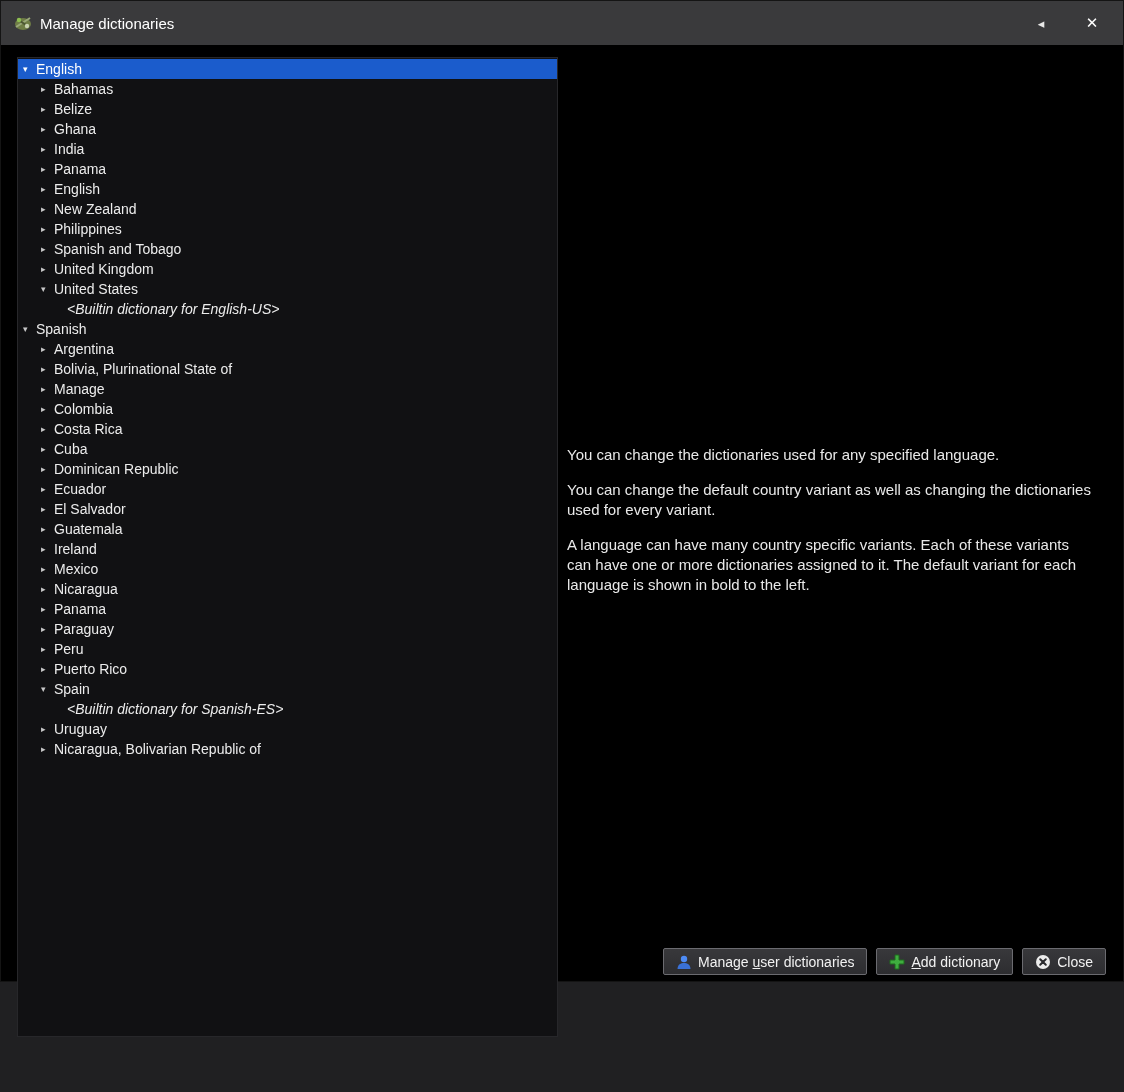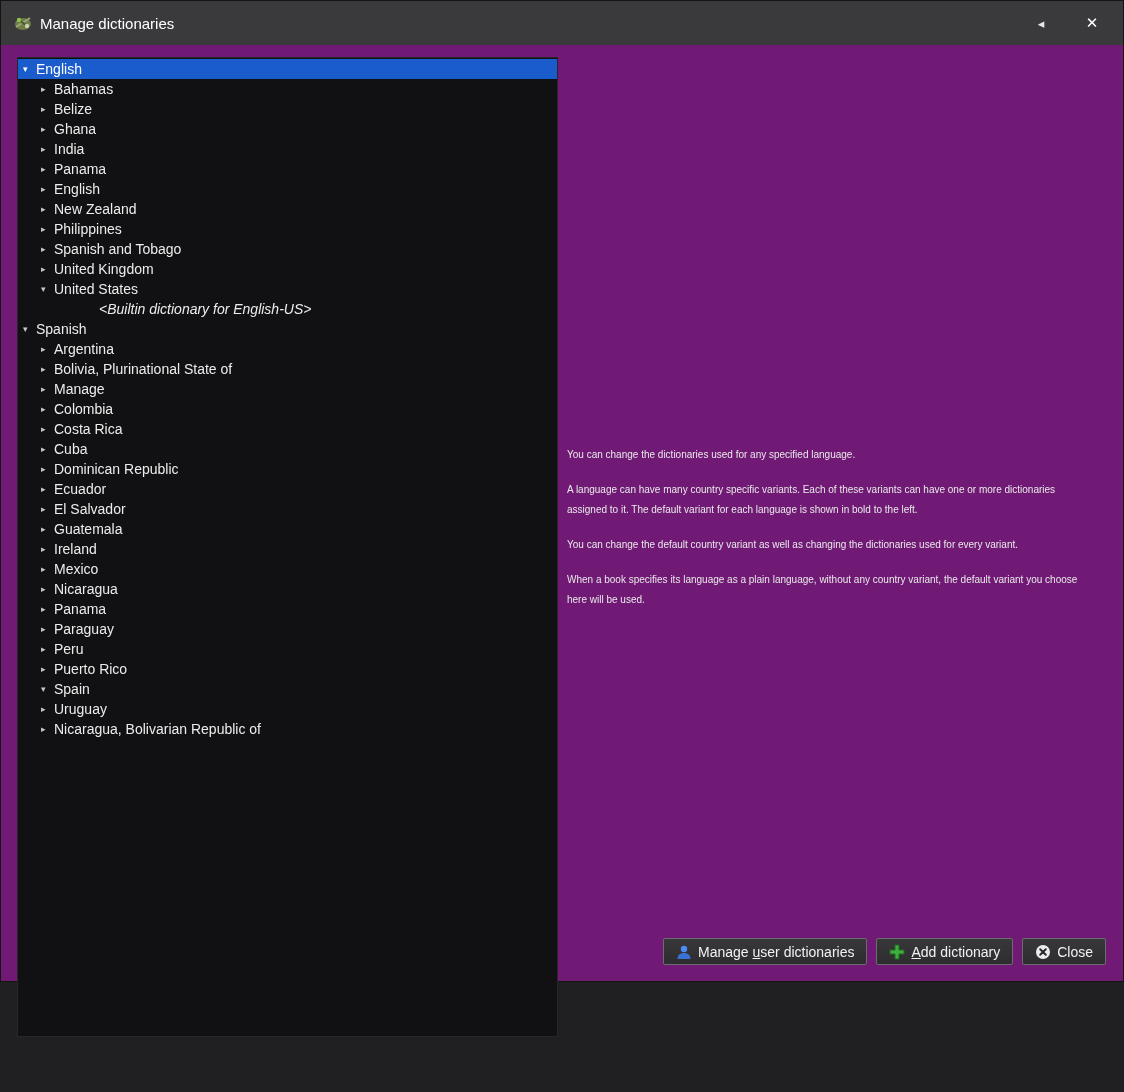--- a/index.html
+++ b/index.html
@@ -5,21 +5,21 @@
   * { box-sizing: border-box; }
   html, body { margin: 0; padding: 0; }
   body {
     width: 1124px; height: 1092px;
     background: #202022;
     font-family: "Liberation Sans", "DejaVu Sans", sans-serif;
     overflow: hidden;
   }
   .window {
     position: relative; width: 1124px; height: 982px;
-    background: #701a75;
+    background: #000000;
     border: 1px solid #141414;
   }
   
   .titlebar {
     position: absolute; top: 0; left: 0; right: 0; height: 44px;
     background: #3a3a3c;
     display: flex; align-items: center;
   }
   .app-icon { margin-left: 12px; width: 20px; height: 20px; flex: none; }
   .title { color: #ffffff; font-size: 15px; margin-left: 7px; white-space: nowrap; }
@@ -37,38 +37,38 @@
     position: absolute; left: 16px; top: 56px; width: 541px; height: 980px;
     background: #111113;
     border: 1px solid #27272a;
     overflow: hidden;
     font-size: 14px; color: #ececec;
     padding-top: 1px;
   }
   .trow { height: 20px; display: flex; align-items: center; white-space: nowrap; cursor: default; }
   .trow.lvl0 { padding-left: 5px; }
   .trow.lvl1 { padding-left: 23px; }
-  .trow.lvl2 { padding-left: 68px; }
+  .trow.lvl2 { padding-left: 36px; }
   .arrow {
     width: 13px; flex: none; font-size: 9px; line-height: 20px;
     color: #c8c8c8; text-align: left;
   }
   .trow.sel { background: #1b5ccc; color: #ffffff; }
   .trow.sel .arrow { color: #ffffff; }
   .trow.bold .tlabel { font-weight: normal; }
   .trow.italic .tlabel { font-style: italic; }
   
   .info {
     position: absolute; left: 566px; top: 444px; width: 524px;
-    color: #e9e9e9; font-size: 10px; line-height: 20px;
+    color: #e9e9e9; font-size: 15px; line-height: 20px;
   }
   .info p { margin: 0 0 15px 0; }
   
   .btnrow {
-    position: absolute; right: 17px; bottom: 16px;
+    position: absolute; right: 17px; bottom: 6px;
     display: flex; gap: 9px;
   }
   .btn {
     height: 27px; display: flex; align-items: center; gap: 6px;
     padding: 0 12px;
     background: linear-gradient(#38383b, #2d2d30);
     border: 1px solid #6b6b70;
     border-radius: 2px;
     color: #f2f2f2; font-size: 14px;
     cursor: pointer; white-space: nowrap;
@@ -217,35 +217,38 @@
         <span class="tlabel">Peru</span>
       </div>
       <div class="trow lvl1">
         <span class="arrow">▸</span>
         <span class="tlabel">Puerto Rico</span>
       </div>
       <div class="trow lvl1 bold">
         <span class="arrow">▾</span>
         <span class="tlabel">Spain</span>
       </div>
+      <div class="trow lvl2 italic">
+        <span class="arrow"></span>
+        <span class="tlabel">&lt;Builtin dictionary for Spanish-ES&gt;</span>
+      </div>
       <div class="trow lvl1">
         <span class="arrow">▸</span>
         <span class="tlabel">Uruguay</span>
       </div>
       <div class="trow lvl1">
         <span class="arrow">▸</span>
         <span class="tlabel">Nicaragua, Bolivarian Republic of</span>
       </div>
     </div>
 
   <div class="info">
     <p>You can change the dictionaries used for any specified language.</p>
+    <p>You can change the default country variant as well as changing the dictionaries used for every variant.</p>
     <p>A language can have many country specific variants. Each of these variants can have one or more dictionaries assigned to it. The default variant for each language is shown in bold to the left.</p>
-    <p>You can change the default country variant as well as changing the dictionaries used for every variant.</p>
-    <p>When a book specifies its language as a plain language, without any country variant, the default variant you choose here will be used.</p>
   </div>
 
   <div class="btnrow">
 
     <div class="btn">
       <svg width="16" height="16" viewBox="0 0 16 16">
         <circle cx="8" cy="5" r="3.2" fill="#4d8bf5"></circle>
         <path d="M1.5 15 C1.5 10.5 5 9 8 9 C11 9 14.5 10.5 14.5 15 Z" fill="#3a71d6"></path>
       </svg>
       <span><span class="pre">Manage </span><span class="key">u</span><span class="post">ser dictionaries</span></span>

